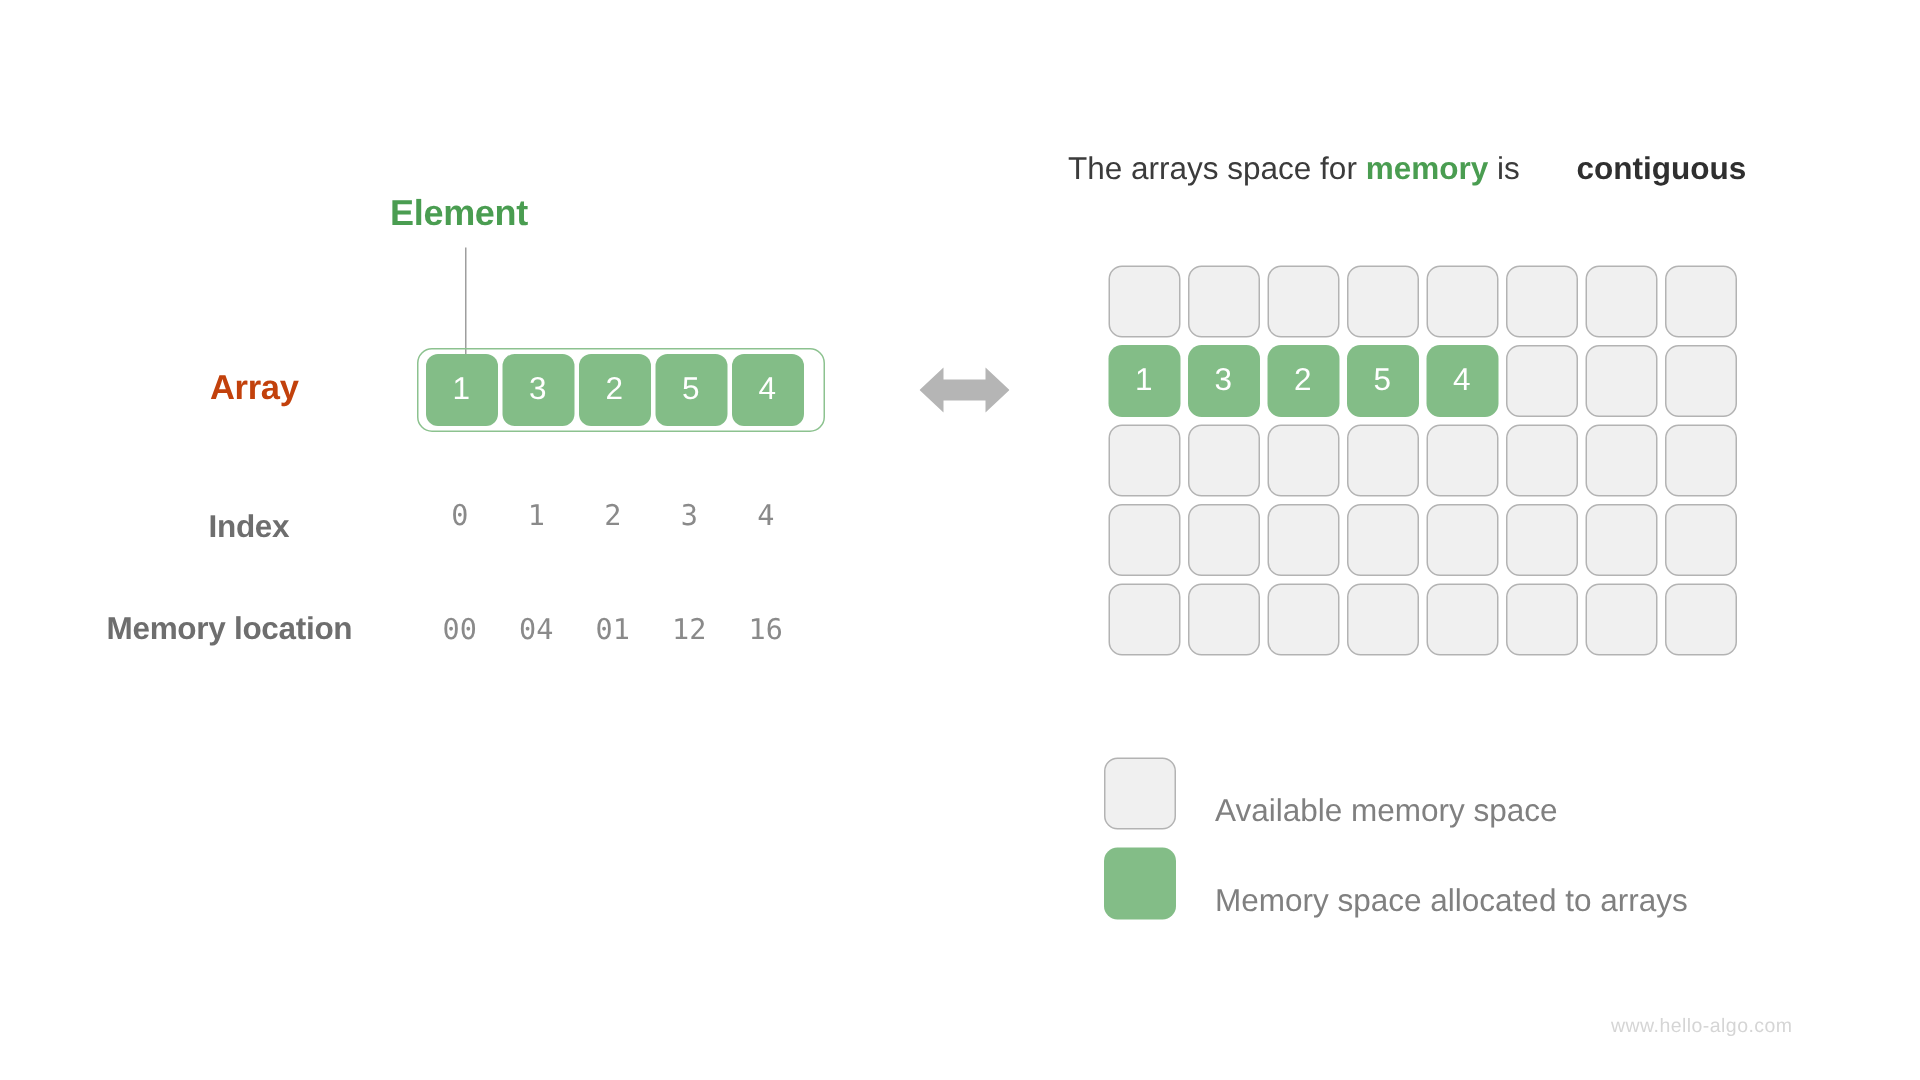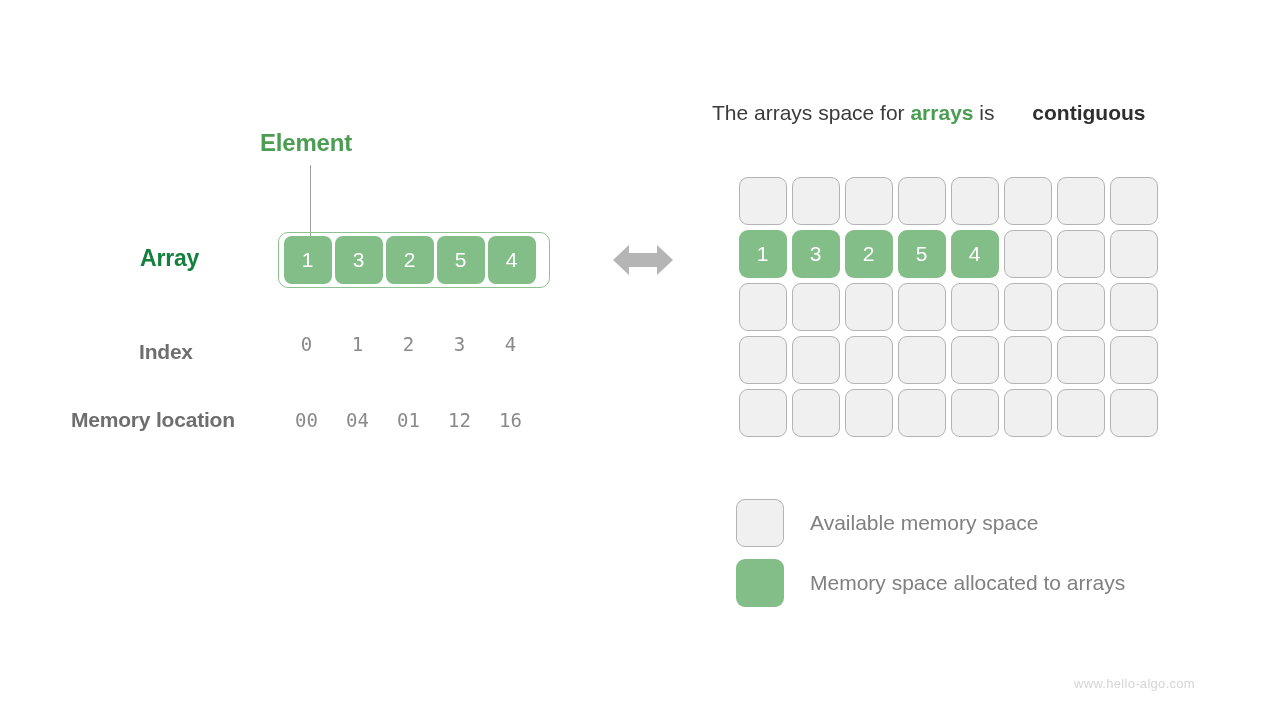--- a/index.html
+++ b/index.html
@@ -44,21 +44,21 @@
     height: 72px;
     background: #9e9e9e;
   }
 
   #array-row-label {
     position: absolute;
     left: 140px;
     top: 245px;
     font-size: 23px;
     font-weight: bold;
-    color: #15803d;
+    color: #c2410c;
     letter-spacing: -0.2px;
   }
 
   #array-box {
     position: absolute;
     left: 278px;
     top: 232px;
     width: 272px;
     height: 56px;
     border: 1.5px solid #8cc28f;
@@ -184,21 +184,21 @@
     color: #ffffff;
   }
 
   #legend {
     position: absolute;
     left: 136px;
     top: 493px;
   }
   .legend-row {
     display: flex;
-    align-items: center;
+    align-items: flex-end;
     height: 60px;
   }
   .legend-swatch {
     width: 48px;
     height: 48px;
     border-radius: 9px;
     box-sizing: border-box;
     flex: 0 0 auto;
   }
   .legend-swatch.empty {
@@ -264,21 +264,21 @@
   <div id="double-arrow">
     <svg width="60" height="36" viewBox="0 0 60 36">
       <polygon points="0,18 16,3 16,11 44,11 44,3 60,18 44,33 44,25 16,25 16,33" fill="#b5b5b5"></polygon>
     </svg>
   </div>
 
 </div>
 
 <div id="right-panel">
 
-  <div id="memory-title"><span>The arrays space for </span><span class="hl-green">arrays</span><span> is </span><span class="hl-dark">contiguous</span></div>
+  <div id="memory-title"><span>The arrays space for </span><span class="hl-green">memory</span><span> is </span><span class="hl-dark">contiguous</span></div>
 
   <div id="memory-grid">
     <div class="grid-row">
       <div class="grid-cell empty"></div>
       <div class="grid-cell empty"></div>
       <div class="grid-cell empty"></div>
       <div class="grid-cell empty"></div>
       <div class="grid-cell empty"></div>
       <div class="grid-cell empty"></div>
       <div class="grid-cell empty"></div>

